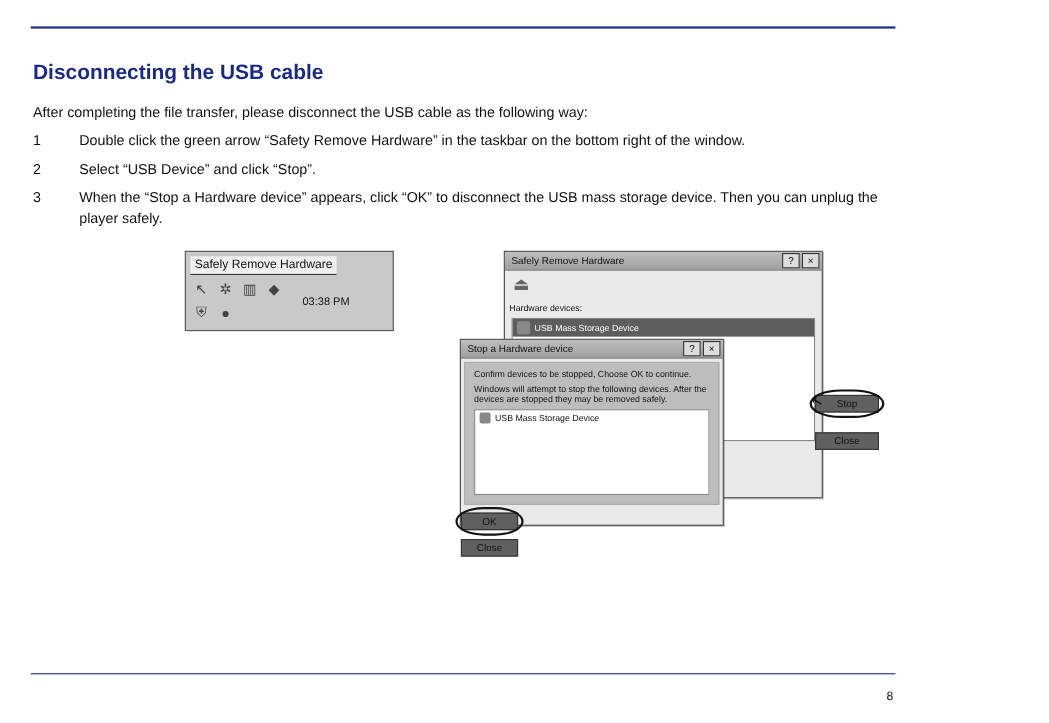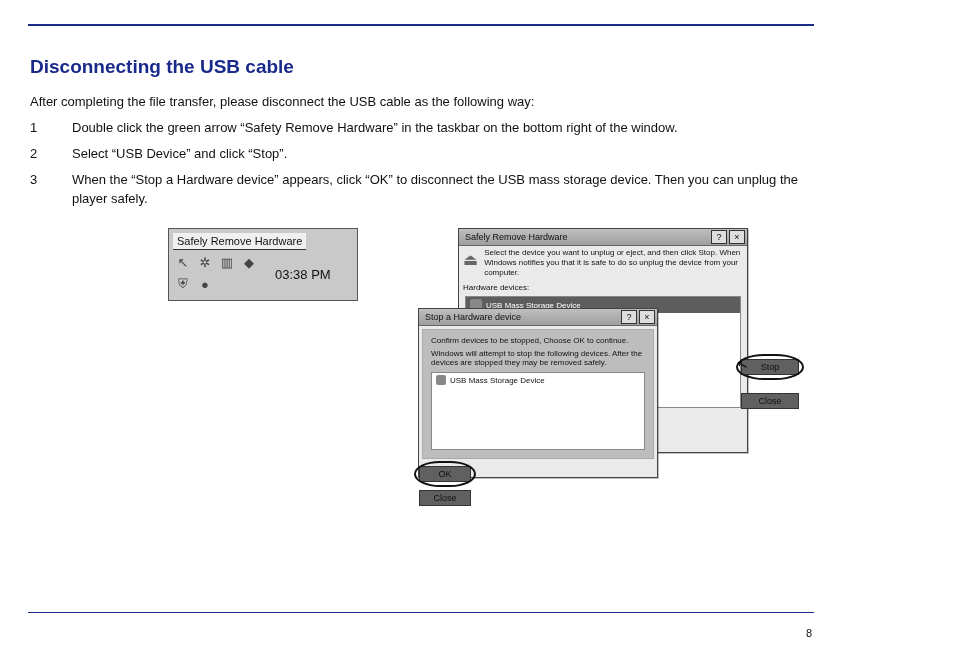--- a/index.html
+++ b/index.html
@@ -86,21 +86,21 @@
   }
   .tray-icons span {
     width: 16px; height: 16px;
     display: inline-flex;
     align-items: center;
     justify-content: center;
     font-size: 13px;
     color: #444;
   }
   .tray-clock {
-    font-size: 13px;
+    font-size: 10px;
     margin-left: 16px;
     color: #111;
   }
 
   
   .fig-dialogs {
     position: relative;
     width: 330px;
     height: 270px;
     filter: grayscale(100%);
@@ -293,21 +293,20 @@
       <div class="win winA">
         <div class="titlebar">
           <span class="titlebar-title">Safely Remove Hardware</span>
           <span class="titlebar-btns">
             <span>?</span>
             <span>×</span>
           </span>
         </div>
         <div class="msg-row">
           <span class="ic">⏏</span>
-          <span>Select the device you want to unplug or eject, and then click Stop. When Windows notifies you that it is safe to do so unplug the device from your computer.</span>
         </div>
         <div class="label-hw">Hardware devices:</div>
         <div class="listbox">
           <div class="row-sel">
             <span class="ic2"></span>
             <span>USB Mass Storage Device</span>
           </div>
         </div>
 
         <div class="side-btns">

